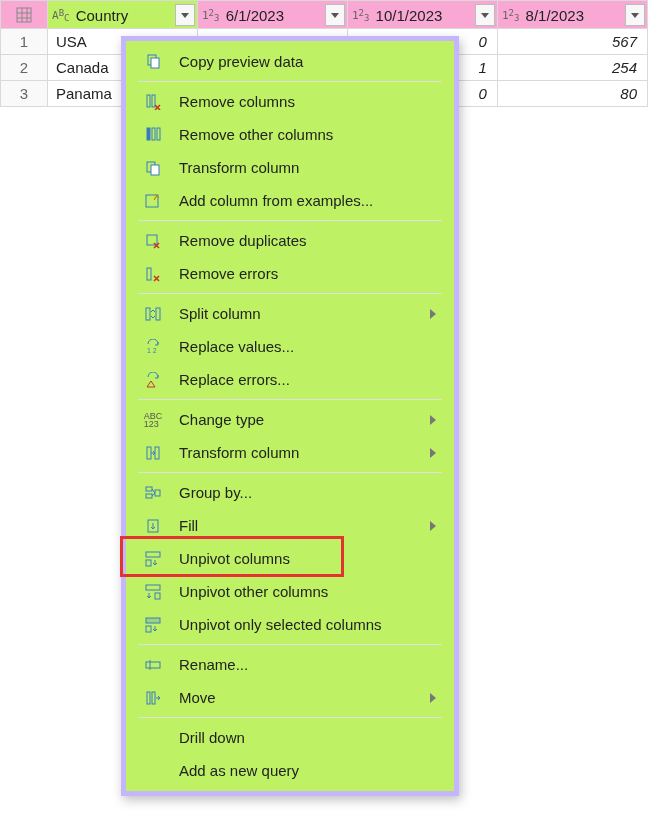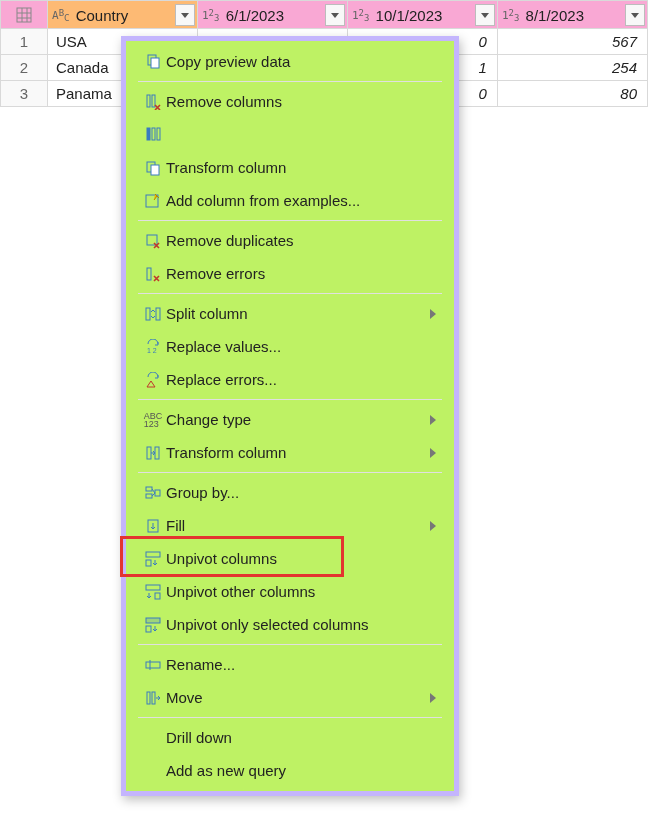--- a/index.html
+++ b/index.html
@@ -4,32 +4,32 @@
 <style>
   html,body{margin:0;padding:0;font-family:"Segoe UI",Arial,sans-serif;font-size:15px;color:#222;background:#fff}
   .wrap{position:relative;width:648px;height:814px;overflow:hidden}
   table.grid{border-collapse:collapse;table-layout:fixed;width:100%}
   .grid th,.grid td{border:1px solid #d9d9d9;padding:4px 6px;height:26px;box-sizing:border-box;overflow:hidden;white-space:nowrap}
   .grid th{background:#f9a8d4;font-weight:normal;text-align:left;position:relative}
   .grid th.rownum,.grid td.rownum{width:42px;text-align:center;color:#666;background:#f9f9f9}
   th.corner{width:42px;text-align:center;padding:0}
   .corner svg{vertical-align:middle}
   th.col{padding-left:4px}
-  th.sel{background:#fdba74}
+  th.sel{background:#bef264}
   .typeico{display:inline-block;vertical-align:middle;margin-right:2px;color:#666;font-size:11px;font-family:Consolas,monospace}
   .typeico sub{font-size:9px;vertical-align:-2px}
   .typeico sup{font-size:9px;vertical-align:3px}
   .colname{vertical-align:middle}
   .dd{position:absolute;right:2px;top:3px;width:18px;height:20px;border:1px solid #bcbcbc;background:#f8f8f8;display:flex;align-items:center;justify-content:center;cursor:pointer}
   .dd::after{content:"";border-left:4px solid transparent;border-right:4px solid transparent;border-top:5px solid #555}
   td.num{text-align:right;font-style:italic;padding-right:10px}
   td.txt{padding-left:8px}
   .menu{position:absolute;left:121px;top:36px;width:320px;background:#bef264;border:5px solid #c4b5fd;box-shadow:2px 4px 10px rgba(0,0,0,.25);padding:4px 4px;z-index:10}
   .menu .item{display:flex;align-items:center;height:33px;padding:0 12px 0 12px;cursor:pointer;position:relative}
-  .menu .ico{width:22px;display:flex;align-items:flex-end;justify-content:center;margin-right:2px;color:#3a7bbf}
+  .menu .ico{width:22px;display:flex;align-items:flex-end;justify-content:center;margin-right:15px;color:#3a7bbf}
   .menu .ico svg{display:block}
   .menu .lbl{flex:1;font-size:15px;color:#222}
   .menu .sub::after{content:"";position:absolute;right:14px;top:12px;border-top:5px solid transparent;border-bottom:5px solid transparent;border-left:6px solid #777}
   .menu .sep{height:1px;margin:3px 8px;background:#e0e0e0}
   .highlight{position:absolute;border:3px solid #e3342f;pointer-events:none;z-index:20}
 </style>
 </head>
 <body>
 <div class="wrap">
 
@@ -125,20 +125,21 @@
   </div>
 
   <div class="item">
     <span class="ico">
       <svg width="16" height="16" viewBox="0 0 16 16">
             <rect x="2" y="1" width="3" height="12" fill="#3a7bbf" stroke="#3a7bbf"></rect>
             <rect x="7" y="1" width="3" height="12" fill="none" stroke="#3a7bbf"></rect>
             <rect x="12" y="1" width="3" height="12" fill="none" stroke="#3a7bbf"></rect>
           </svg>
     </span>
+    <span class="lbl">Remove other columns</span>
   </div>
 
   <div class="item">
     <span class="ico">
       <svg width="16" height="16" viewBox="0 0 16 16">
             <rect x="2" y="2" width="8" height="10" fill="none" stroke="#3a7bbf"></rect>
             <rect x="6" y="5" width="8" height="10" fill="#fff" stroke="#3a7bbf"></rect>
           </svg>
     </span>
     <span class="lbl">Transform column</span>

